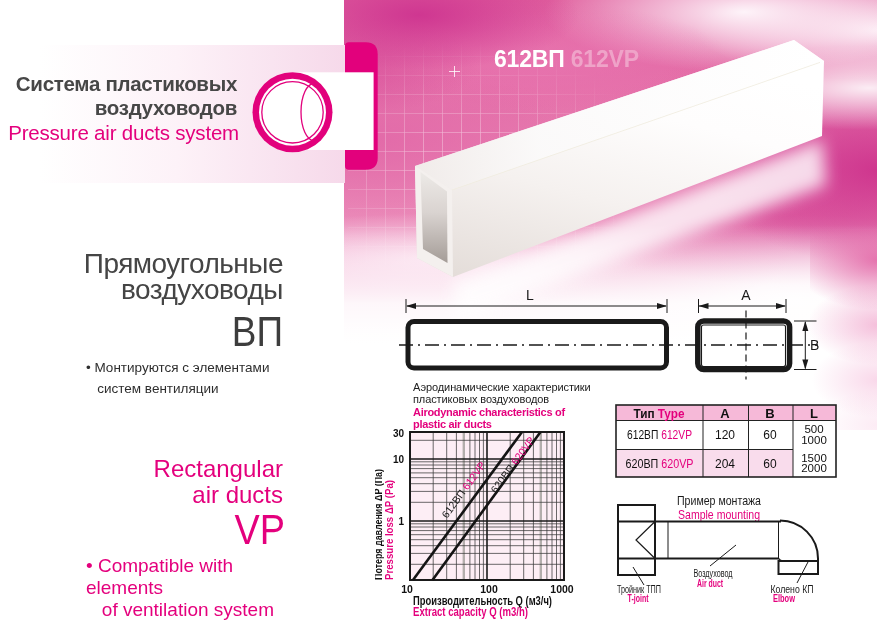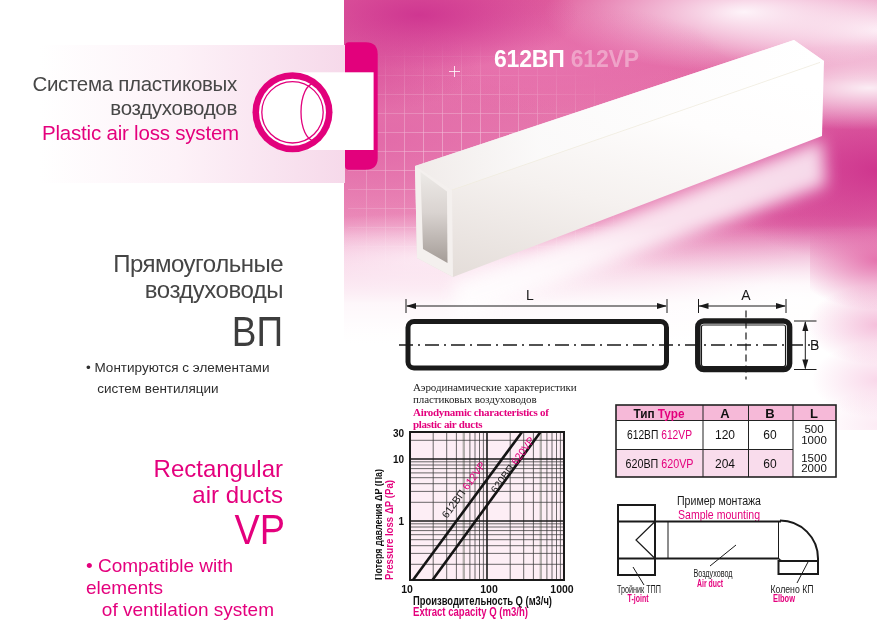--- a/index.html
+++ b/index.html
@@ -64,27 +64,27 @@
 
   <circle cx="42.5" cy="74.3" r="40" fill="#e2017c"></circle>
   <circle cx="42.5" cy="74.3" r="33.5" fill="#ffffff"></circle>
 
   <circle cx="42.5" cy="74.3" r="30.7" fill="none" stroke="#e2017c" stroke-width="1.3"></circle>
 
   <ellipse cx="64" cy="74" rx="13" ry="28.5" fill="none" stroke="#e2017c" stroke-width="1.3"></ellipse>
 </svg>
 
 <div class="abs" style="left:0;top:72px;width:237px;text-align:right;color:#474747;
-     font-size:20.5px;line-height:24px;letter-spacing:-0.3px;">Система пластиковых<br>воздуховодов</div>
+     font-size:20.5px;line-height:24px;letter-spacing:-0.3px;font-weight:bold;">Система пластиковых<br>воздуховодов</div>
 
 <div class="abs" style="left:0;top:121px;width:239px;text-align:right;color:#e4007d;
-     font-size:20.5px;letter-spacing:-0.2px;">Plastic air loss system</div>
+     font-size:20.5px;letter-spacing:-0.2px;">Pressure air ducts system</div>
 
 <div class="abs" style="left:0;top:251px;width:283px;text-align:right;color:#454545;
-     font-size:24px;line-height:26px;letter-spacing:-0.5px;">Прямоугольные<br>воздуховоды</div>
+     font-size:28px;line-height:26px;letter-spacing:-0.5px;">Прямоугольные<br>воздуховоды</div>
 
 <div class="abs" style="left:0;top:308px;width:283px;text-align:right;color:#3d3d3d;
      font-size:42px;font-weight:300;transform:scaleX(0.88);transform-origin:100% 50%;">ВП</div>
 
 <div class="abs" style="left:0;top:456px;width:283px;text-align:right;color:#e4007d;
      font-size:24px;line-height:26px;">Rectangular<br>air ducts</div>
 
 <div class="abs" style="left:86px;top:357px;width:200px;color:#2e2e2e;font-size:13.5px;line-height:21px;">•&nbsp;Монтируются с элементами<br>&nbsp;&nbsp;&nbsp;систем вентиляции</div>
 
 <div class="abs" style="left:0;top:506px;width:285px;text-align:right;color:#e4007d;
@@ -166,21 +166,21 @@
 
   <g stroke="#1a1a1a" stroke-width="1">
     <line x1="794" y1="321" x2="816.5" y2="321"></line>
     <line x1="794" y1="369.5" x2="816.5" y2="369.5"></line>
     <line x1="805.3" y1="322" x2="805.3" y2="368.5"></line>
   </g>
   <polygon points="805.3,321 802.3,331 808.3,331" fill="#1a1a1a"></polygon>
   <polygon points="805.3,369.5 802.3,359.5 808.3,359.5" fill="#1a1a1a"></polygon>
 </svg>
 
-<div class="abs" style="left:413px;top:381px;font-size:11px;line-height:12.3px;letter-spacing:-0.1px;color:#1c1c1c;font-family:Liberation Serif, serif;">Аэродинамические характеристики<br>пластиковых воздуховодов<br><span style="color:#e4007d;font-weight:bold;letter-spacing:-0.3px;margin-top:38px;">Airodynamic characteristics of<br>plastic air ducts</span></div>
+<div class="abs" style="left:413px;top:381px;font-size:11px;line-height:12.3px;letter-spacing:-0.1px;color:#1c1c1c;">Аэродинамические характеристики<br>пластиковых воздуховодов<br><span style="color:#e4007d;font-weight:bold;letter-spacing:-0.3px;margin-top:38px;">Airodynamic characteristics of<br>plastic air ducts</span></div>
 
 <svg class="abs" style="left:375px;top:425px;" width="210" height="198" viewBox="375 425 210 198">
 
   <rect x="410" y="432" width="154" height="148" fill="#fdeef5"></rect>
   <g stroke="#3a3a3a" stroke-width="0.75">
     <line x1="433.2" y1="432" x2="433.2" y2="580"></line>
         <line x1="446.7" y1="432" x2="446.7" y2="580"></line>
     <line x1="456.4" y1="432" x2="456.4" y2="580"></line>
         <line x1="469.9" y1="432" x2="469.9" y2="580"></line>
     <line x1="475.0" y1="432" x2="475.0" y2="580"></line>

